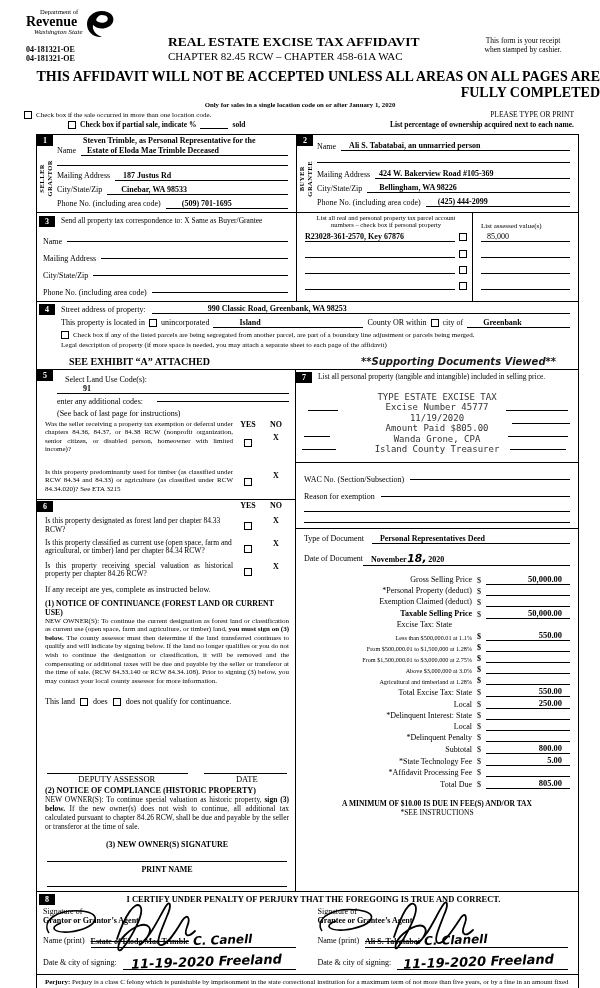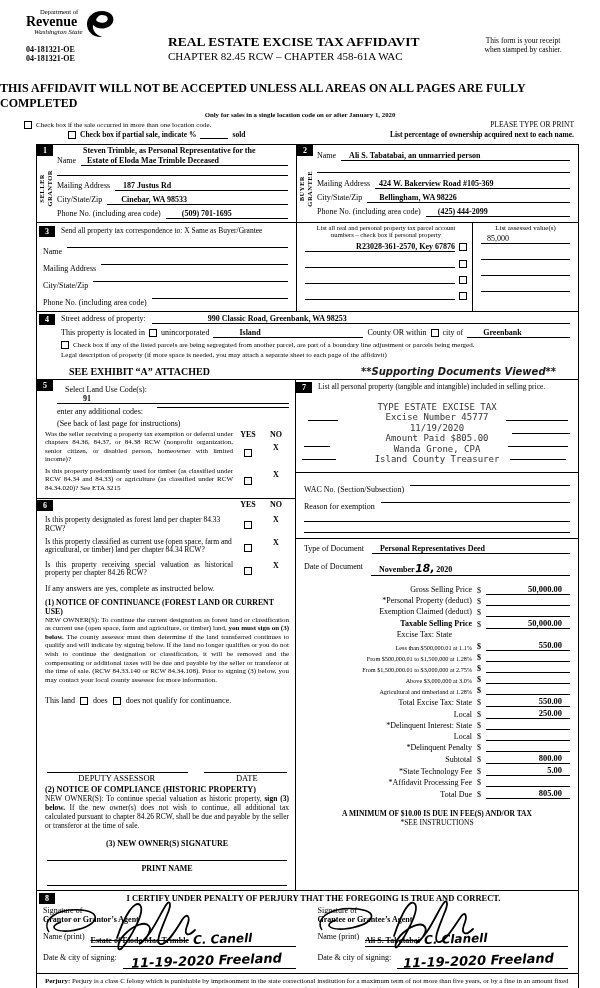--- a/index.html
+++ b/index.html
@@ -1,21 +1,21 @@
 <!DOCTYPE html>
 <html><head>
 <meta charset="utf-8">
 <style>
   *{box-sizing:border-box}
   html,body{margin:0;padding:0}
   body{width:600px;background:#e8e8e8;font-family:"Liberation Serif",serif;color:#000}
   .page{width:600px;height:988px;background:#fff;position:relative;overflow:hidden}
   .b{font-weight:bold}
   .i{font-style:italic}
-  .fr{display:flex;align-items:flex-start}
+  .fr{display:flex;align-items:center}
   .frc{display:flex;align-items:center}
   .fx{flex:1}
   .ul{border-bottom:1px solid #000}
   .cb{display:inline-block;width:8px;height:8px;border:1px solid #000;background:#fff;flex:none}
   .tab{background:#000;color:#fff;font-weight:bold;font-size:8px;width:16px;height:11px;line-height:11px;text-align:center;flex:none}
   .vert{writing-mode:vertical-rl;transform:rotate(180deg);font-size:6.5px;font-weight:bold;letter-spacing:.5px;line-height:7px}.s65{font-size:6.6px}.s7{font-size:7px}.s75{font-size:7.5px}
   .s8{font-size:8px}.s85{font-size:8.5px}
   .hand{font-family:"DejaVu Sans",sans-serif;font-style:italic;font-weight:bold;display:inline-block;transform:rotate(-2deg)}
   .strike{text-decoration:line-through}
   .jt{text-align:justify;line-height:8.6px}
@@ -49,21 +49,21 @@
     </div>
     <div style="flex:1;text-align:left;padding-top:26px">
       <div class="b" style="font-size:13.5px">REAL ESTATE EXCISE TAX AFFIDAVIT</div>
       <div style="font-size:11px">CHAPTER 82.45 RCW – CHAPTER 458-61A WAC</div>
     </div>
     <div style="width:122px;font-size:7.5px;text-align:center;padding-top:28px">
       <div>This form is your receipt</div>
       <div>when stamped by cashier.</div>
     </div>
   </div>
-  <div class="b" style="text-align:left;font-size:12px;margin-top:18px">THIS AFFIDAVIT WILL NOT BE ACCEPTED UNLESS ALL AREAS ON ALL PAGES ARE FULLY COMPLETED</div>
+  <div class="b" style="text-align:right;font-size:14px;margin-top:6px">THIS AFFIDAVIT WILL NOT BE ACCEPTED UNLESS ALL AREAS ON ALL PAGES ARE FULLY COMPLETED</div>
   <div class="b" style="text-align:center;font-size:6.8px">Only for sales in a single location code on or after January 1, 2020</div>
 
   <div style="display:flex;align-items:center;padding:2px 26px 0 24px">
     <div class="frc s7" style="gap:4px">
       <span class="cb"></span>
       <span>Check box if the sale occurred in more than one location code.</span>
     </div>
     <div class="fx"></div>
     <div class="s75">PLEASE TYPE OR PRINT</div>
   </div>
@@ -160,38 +160,38 @@
         </div>
         <div class="fr s8" style="gap:5px;margin-top:8px;padding-left:4px">
           <span>Phone No. (including area code)</span>
           <span class="ul fx"></span>
         </div>
       </div>
       <div style="flex:1;border-left:1.5px solid #000;display:flex">
         <div style="flex:1;padding:1px 5px 4px 8px">
           <div class="s65" style="text-align:center;line-height:7.5px">List all real and personal property tax parcel account numbers – check box if personal property</div>
           <div class="fr" style="gap:4px;margin-top:3px;align-items:center">
-            <span class="ul fx b s8" style="text-align:right">R23028-361-2570, Key 67876</span>
+            <span class="ul fx b s8" style="text-align:left">R23028-361-2570, Key 67876</span>
             <span class="cb"></span>
           </div>
           <div class="fr" style="gap:4px;margin-top:6px;align-items:flex-end">
             <span class="ul fx" style="height:10px"></span>
             <span class="cb"></span>
           </div>
           <div class="fr" style="gap:4px;margin-top:6px;align-items:flex-end">
             <span class="ul fx" style="height:10px"></span>
             <span class="cb"></span>
           </div>
           <div class="fr" style="gap:4px;margin-top:6px;align-items:flex-end">
             <span class="ul fx" style="height:10px"></span>
             <span class="cb"></span>
           </div>
         </div>
         <div style="width:106px;border-left:1px solid #000;padding:1px 8px 4px 8px">
-          <div class="s7" style="text-align:center;padding-top:0">List assessed value(s)</div>
+          <div class="s7" style="text-align:left;padding-top:8px">List assessed value(s)</div>
           <div class="ul s8" style="margin-top:2px;padding-left:6px">85,000</div>
           <div class="ul" style="height:11px;margin-top:5px"></div>
           <div class="ul" style="height:11px;margin-top:5px"></div>
           <div class="ul" style="height:11px;margin-top:5px"></div>
         </div>
       </div>
     </div>
 
     <div style="padding:2px 8px 0 2px;border-bottom:1px solid #000">
       <div class="fr s8" style="gap:6px">
@@ -238,21 +238,21 @@
             <div class="fx s7 jt">Was the seller receiving a property tax exemption or deferral under chapters 84.36, 84.37, or 84.38 RCW (nonprofit organization, senior citizen, or disabled person, homeowner with limited income)?</div>
             <div class="qy">
                 <div class="b s8">YES</div>
                 <div style="margin-top:4px"><span class="cb"></span></div>
               </div>
             <div class="qn">
                 <div class="b s8">NO</div>
                 <div class="b s8" style="margin-top:4px">X</div>
               </div>
           </div>
-          <div style="display:flex;margin-top:3px">
+          <div style="display:flex;margin-top:14px">
             <div class="fx s7 jt">Is this property predominantly used for timber (as classified under RCW 84.34 and 84.33) or agriculture (as classified under RCW 84.34.020)? See ETA 3215</div>
             <div class="qy" style="padding-top:4px"><span class="cb"></span></div>
             <div class="qn b s8" style="padding-top:3px">X</div>
           </div>
         </div>
 
         <div style="position:relative;padding:1px 6px 4px 8px">
           <div style="display:flex;align-items:flex-start">
             <div class="tab" style="margin-left:-8px">6</div>
             <span class="fx"></span>
@@ -267,21 +267,21 @@
           <div style="display:flex;margin-top:5px">
             <div class="fx s75" style="line-height:8.5px">Is this property classified as current use (open space, farm and agricultural, or timber) land per chapter 84.34 RCW?</div>
             <div class="qy"><span class="cb"></span></div>
             <div class="qn b s8">X</div>
           </div>
           <div style="display:flex;margin-top:5px">
             <div class="fx s75 jt" style="line-height:8.5px">Is this property receiving special valuation as historical property per chapter 84.26 RCW?</div>
             <div class="qy"><span class="cb"></span></div>
             <div class="qn b s8">X</div>
           </div>
-          <div class="s8" style="margin-top:5px">If any answers are yes, complete as instructed below.</div>
+          <div class="s8" style="margin-top:5px">If any receipt are yes, complete as instructed below.</div>
           <div class="b" style="font-size:7.8px;margin-top:5px">(1) NOTICE OF CONTINUANCE (FOREST LAND OR CURRENT USE)</div>
           <div class="s7 jt"><span>NEW OWNER(S): To continue the current designation as forest land or classification as current use (open space, farm and agriculture, or timber) land, </span><span class="b">you must sign on (3) below.</span><span>  The county assessor must then determine if the land transferred continues to qualify and will indicate by signing below.  If the land no longer qualifies or you do not wish to continue the designation or classification, it will be removed and the compensating or additional taxes will be due and payable by the seller or transferor at the time of sale.  (RCW 84.33.140 or RCW 84.34.108). Prior to signing (3) below, you may contact your local county assessor for more information.</span></div>
           <div class="frc s8" style="gap:5px;margin-top:12px">
             <span>This land</span>
             <span class="cb"></span>
             <span>does</span>
             <span class="cb"></span>
             <span>does not qualify for continuance.</span>
           </div>
           <div style="height:58px"></div>
@@ -335,21 +335,21 @@
           </div>
           <div class="ul" style="height:11px"></div>
           <div class="ul" style="height:11px"></div>
         </div>
 
         <div style="border-top:1px solid #000;margin-top:5px;padding:5px 8px 4px 8px">
           <div class="fr s8" style="gap:8px">
             <span>Type of Document</span>
             <span class="ul fx b" style="padding-left:8px">Personal Representatives Deed</span>
           </div>
-          <div class="fr s8" style="gap:8px;margin-top:8px">
+          <div class="fr s8" style="gap:0;margin-top:8px">
             <span>Date of Document</span>
             <span class="ul fx" style="padding-left:8px"><span class="b">November</span><span class="hand" style="font-size:11px">18,</span>&nbsp;<span class="b">2020</span></span>
           </div>
 
           <div class="mrow" style="margin-top:9px">
             <div class="mlabel">Gross Selling Price</div>
               <div class="mdollar">$</div>
               <div class="mline">50,000.00</div>
           </div>
           <div class="mrow">

